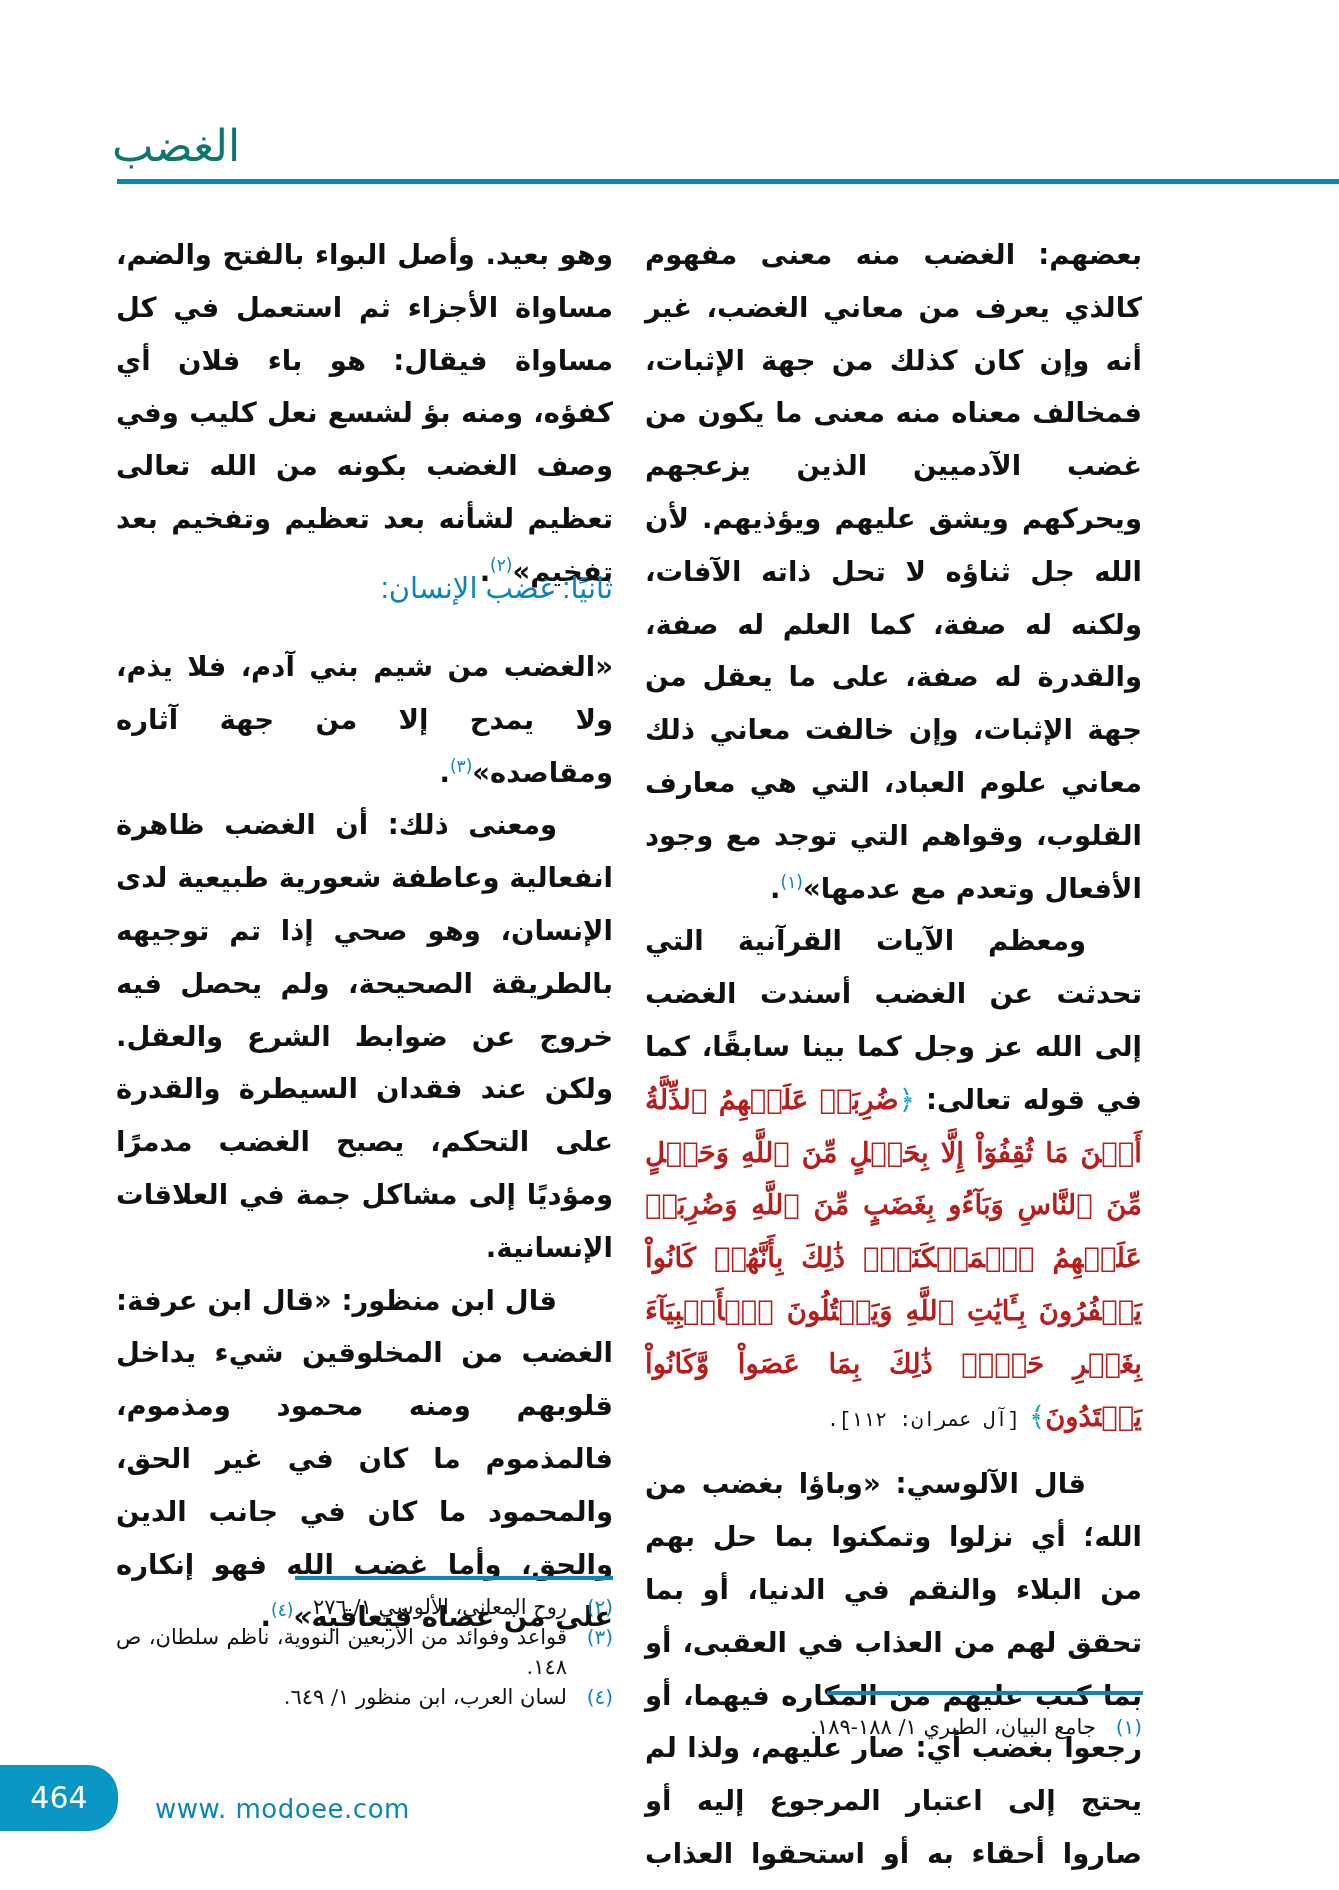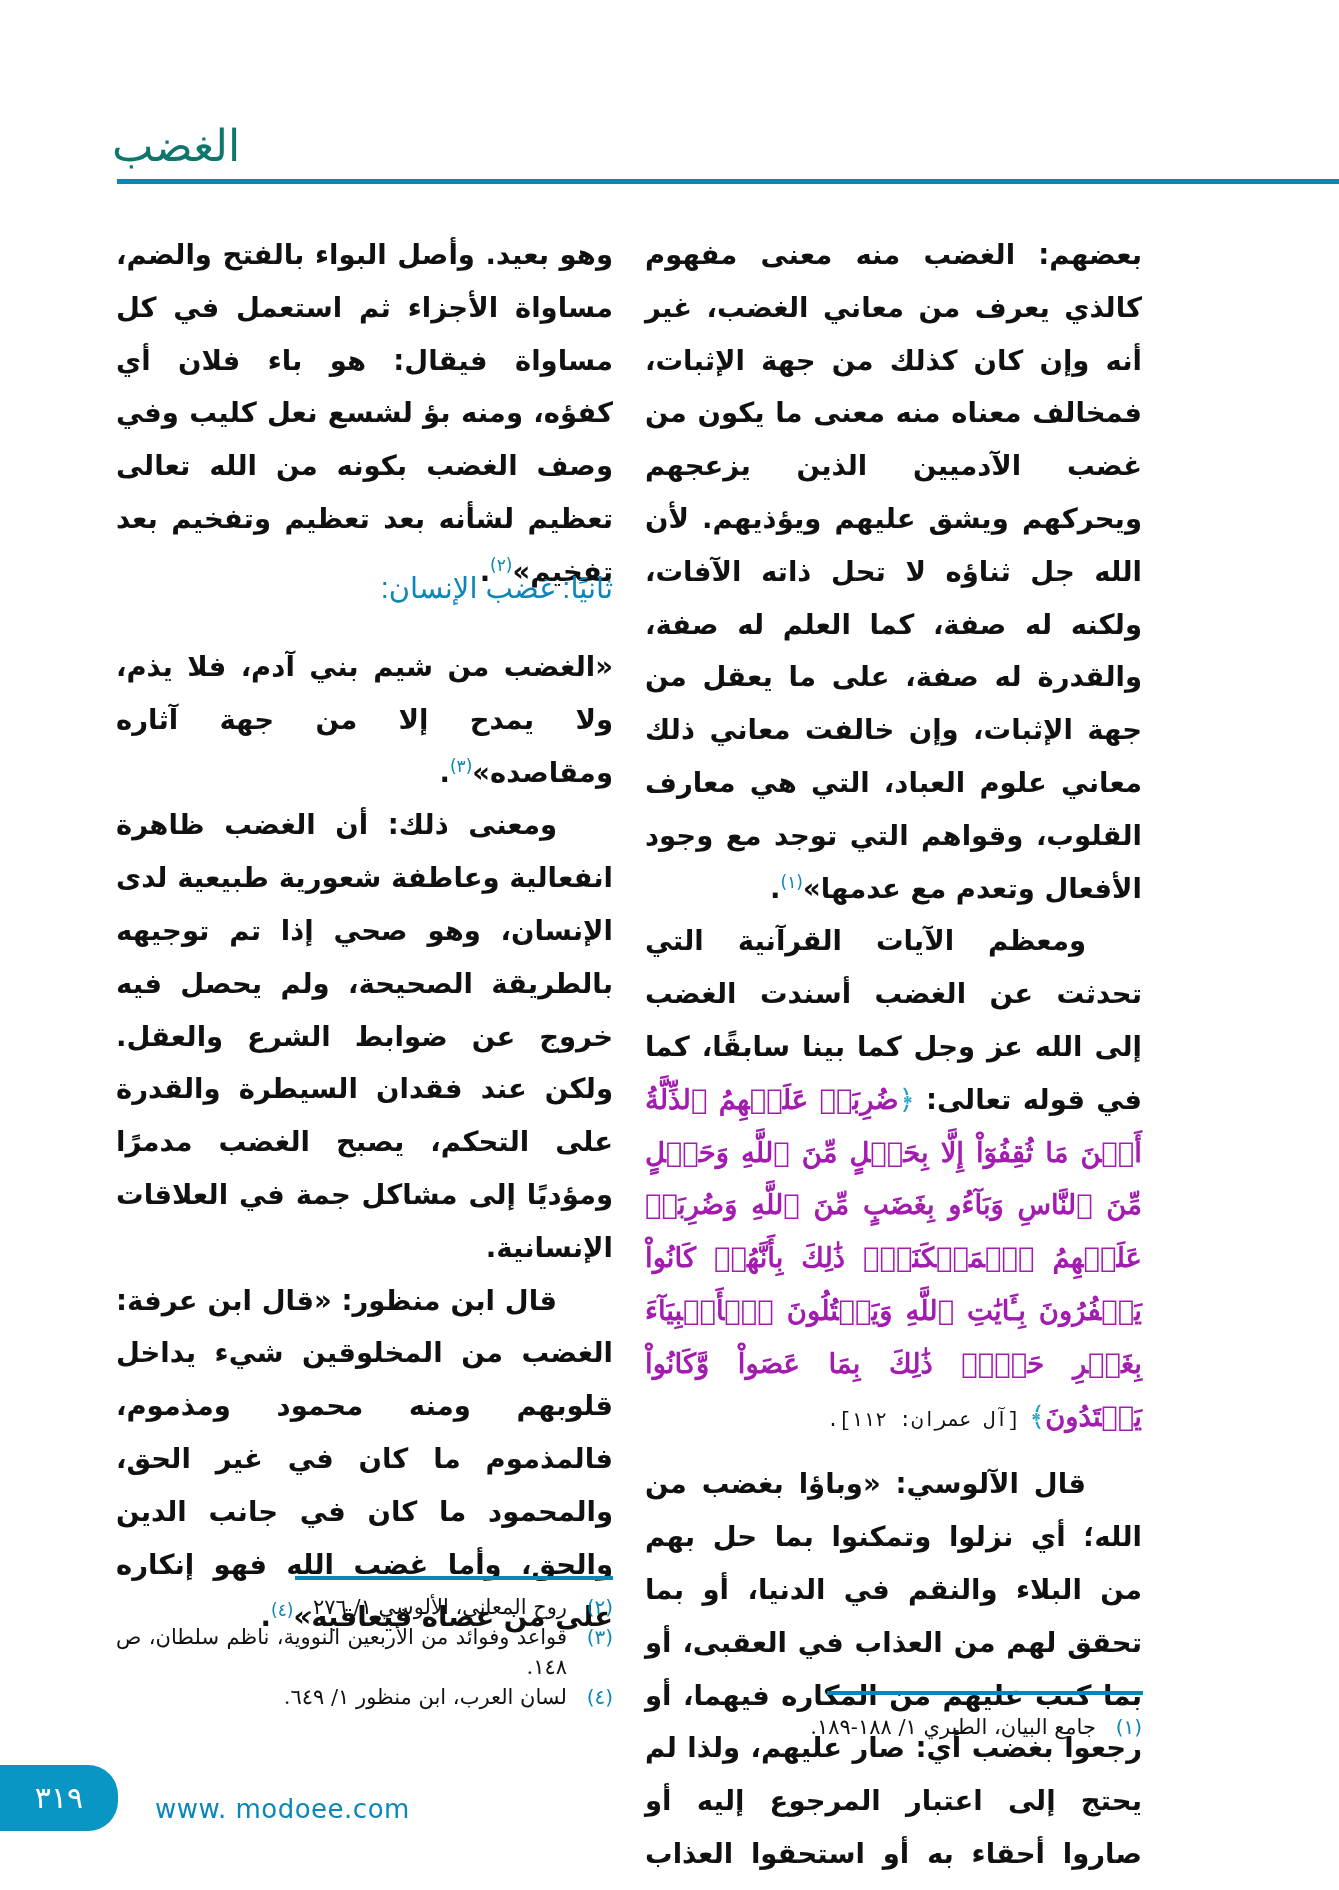--- a/index.html
+++ b/index.html
@@ -52,21 +52,21 @@
     .gap-top { margin-top: 10px; }
 
     .fn-ref {
       color: #0a86b8;
       font-weight: normal;
       font-size: 17px;
       vertical-align: super;
       line-height: 0;
     }
     .verse {
-      color: #a21caf;
+      color: #b91c1c;
       font-family: "DejaVu Serif", serif;
       font-weight: bold;
     }
     .verse-ornament {
       color: #1a9cc8;
       font-weight: normal;
     }
     .verse-ref {
       font-family: Liberation Mono, monospace;
       font-weight: normal;
@@ -200,14 +200,14 @@
 </div>
 
 <div class="fn-rule fn-rule-right"></div>
 <div class="footnotes fn-right">
   <div class="fn-item">
     <span class="fn-num">(١)</span>
     <span>جامع البيان، الطبري ١/ ١٨٨-١٨٩.</span>
   </div>
 </div>
 
-<div class="page-badge">٣١٩</div>
+<div class="page-badge">464</div>
 <div class="site-url">www. modoee.com</div>
 
 </body></html>

